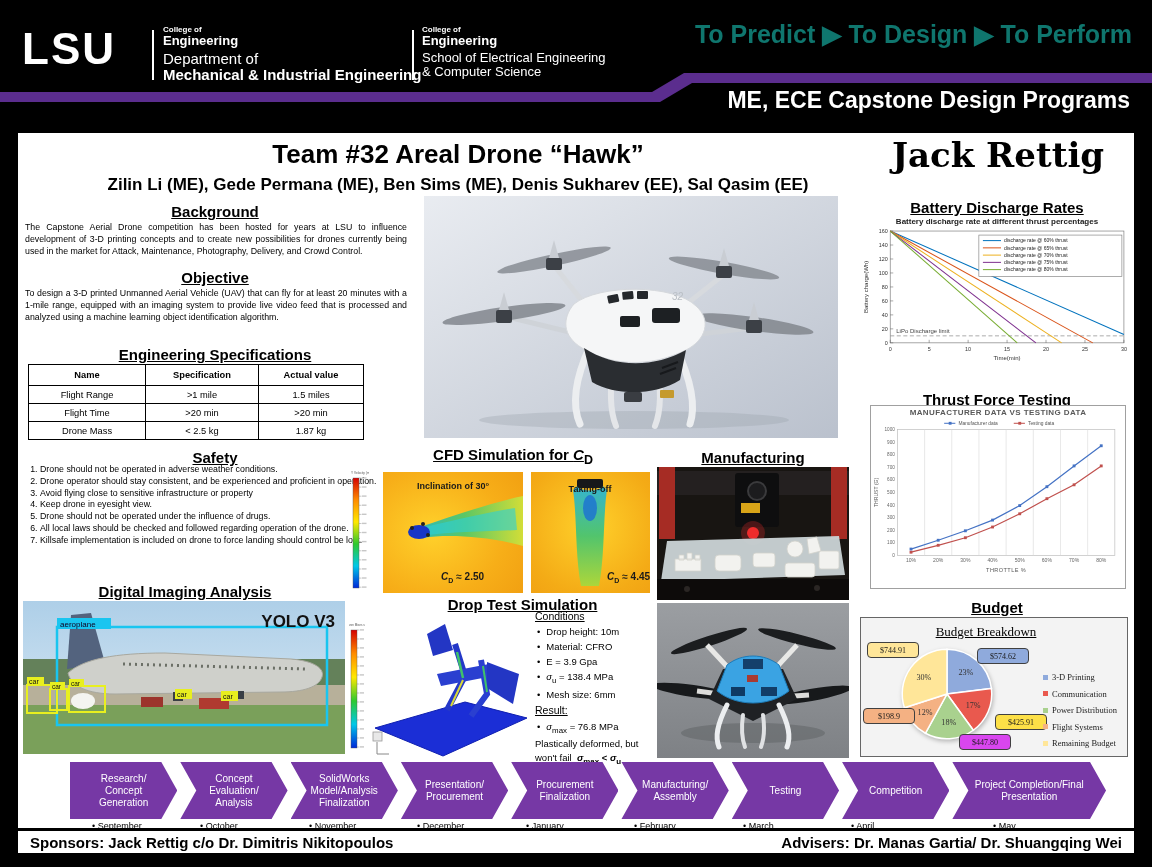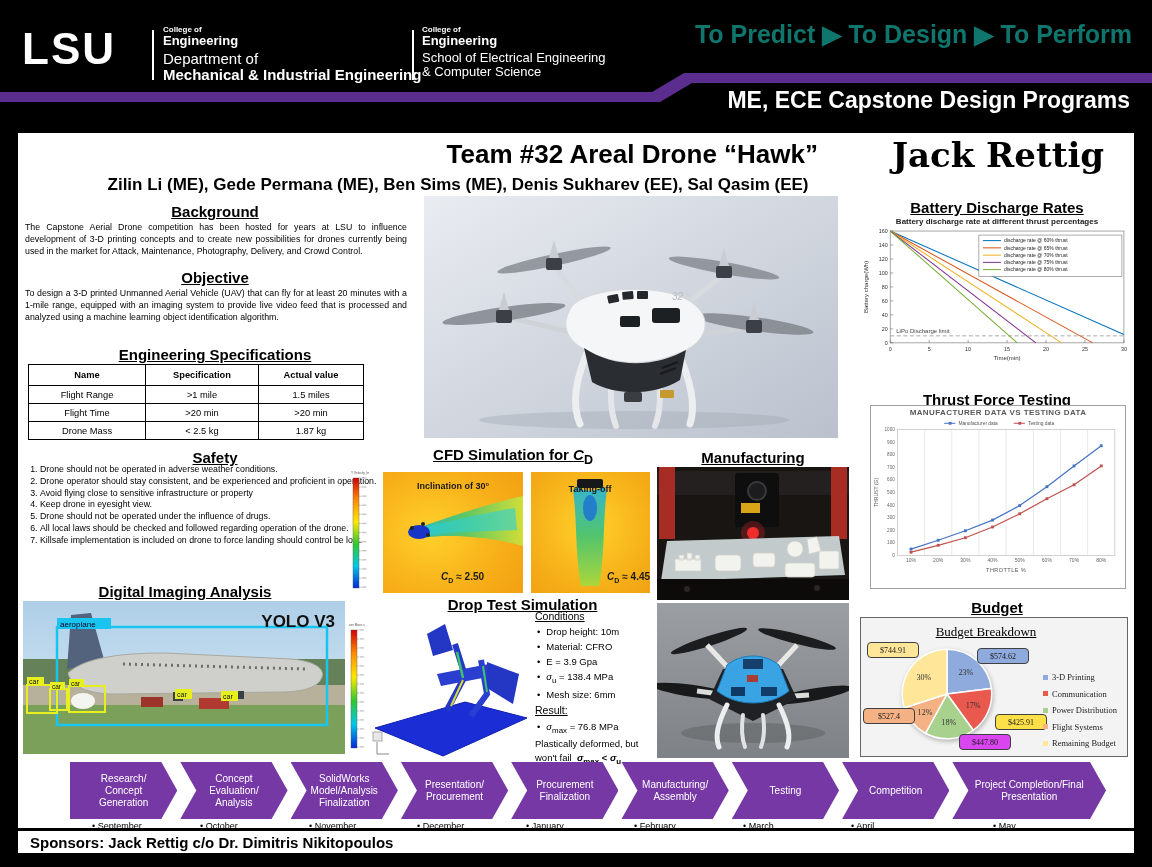--- a/index.html
+++ b/index.html
@@ -15,21 +15,21 @@
   .college .l1{font-size:15px}
   .college .l2{font-size:15px;font-weight:bold}
   #college2 .l1,#college2 .l2{font-size:13px;font-weight:normal}
   #motto{top:20px;right:20px;font-size:25px;font-weight:bold}
   #subtitle{top:87px;right:22px;color:#fff;font-size:23px;font-weight:bold}
   
   #poster{left:18px;top:133px;width:1116px;height:695px;background:#fff;color:#000}
   #sponsorbar{left:18px;top:831px;width:1116px;height:22px;background:#fff;display:flex;
               justify-content:space-between;align-items:center;padding:0 12px;box-sizing:border-box;
               font-weight:bold;font-size:15px;color:#000}
-  #ptitle{left:80px;top:6px;width:720px;text-align:right;font-size:26px;font-weight:bold}
+  #ptitle{left:80px;top:6px;width:720px;text-align:center;font-size:26px;font-weight:bold}
   #pauthors{left:20px;top:42px;width:840px;text-align:center;font-size:17px;font-weight:bold}
   #signature{left:850px;top:2px;width:260px;text-align:center;font-size:34px;font-weight:bold;
              font-family:"DejaVu Serif",serif}
   .hd{position:absolute;font-weight:bold;text-decoration:underline;font-size:15px;text-align:center}
   .para{position:absolute;font-size:8.8px;line-height:1.38;text-align:justify}
   
   #spec-table{position:absolute;left:10px;top:231px;border-collapse:collapse;font-size:9.3px}
   #spec-table th,#spec-table td{border:1px solid #000;text-align:center;padding:2px 4px}
   #spec-table th{font-weight:bold;height:16px}
   #spec-table td{height:13px}
@@ -590,21 +590,21 @@
         <path d="M55,55 L80.86255110086881,90.59674775249769 A44,44 0 0 1 33.80283833952452,93.55749392192999 Z" fill="#a9d18e" stroke="#fff" stroke-width="1.5"></path>
         <text x="56.75813454682076" y="85.44474839599161" font-size="8" text-anchor="middle" fill="#333" font-family="&quot;Liberation Serif&quot;,serif">18%</text>
         <path d="M55,55 L33.80283833952452,93.55749392192999 A44,44 0 0 1 13.153513283013247,68.59674775249769 Z" fill="#f4b183" stroke="#fff" stroke-width="1.5"></path>
         <text x="33.4256292022779" y="75.34787171296331" font-size="8" text-anchor="middle" fill="#333" font-family="&quot;Liberation Serif&quot;,serif">12%</text>
         <path d="M55,55 L13.153513283013247,68.59674775249769 A44,44 0 0 1 54.99999999999999,11 Z" fill="#ffe699" stroke="#fff" stroke-width="1.5"></path>
         <text x="32.34752415750147" y="41.04201293581076" font-size="8" text-anchor="middle" fill="#333" font-family="&quot;Liberation Serif&quot;,serif">30%</text>
       </svg>
     <div class="amt amt-4" style="background: rgb(255, 230, 153);">$744.91</div>
     <div class="amt amt-0" style="background: rgb(143, 170, 220);">$574.62</div>
     <div class="amt amt-1" style="background: #fde047; margin-top: 16px;">$425.91</div>
-    <div class="amt amt-3" style="background: rgb(244, 177, 131);">$527.4</div>
+    <div class="amt amt-3" style="background: rgb(244, 177, 131);">$198.9</div>
     <div class="amt amt-2" style="background: #d946ef;">$447.80</div>
     <div id="bud-legend">
       <div class="bud-row">
           <span class="bud-bullet" style="background: rgb(143, 170, 220);"></span>
           <span class="bud-label">3-D Printing</span>
         </div>
       <div class="bud-row">
           <span class="bud-bullet" style="background: rgb(233, 89, 78);"></span>
           <span class="bud-label">Communication</span>
         </div>
@@ -640,13 +640,14 @@
   <span class="month" style="left:399px">December</span>
   <span class="month" style="left:508px">January</span>
   <span class="month" style="left:616px">February</span>
   <span class="month" style="left:725px">March</span>
   <span class="month" style="left:833px">April</span>
   <span class="month" style="left:975px">May</span>
 </div>
 
 <div class="abs" id="sponsorbar">
   <span>Sponsors: Jack Rettig c/o Dr. Dimitris Nikitopoulos</span>
+  <span>Advisers: Dr. Manas Gartia/ Dr. Shuangqing Wei</span>
 </div>
 
 </body></html>

